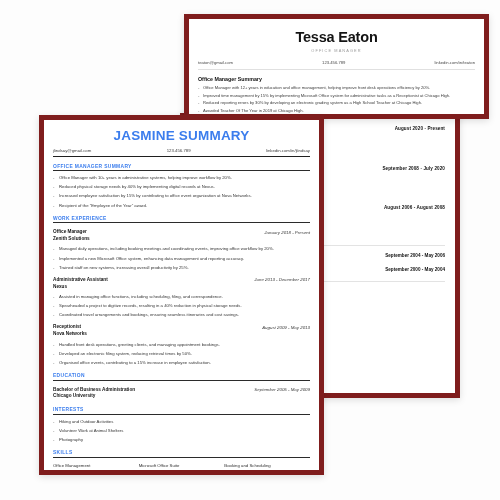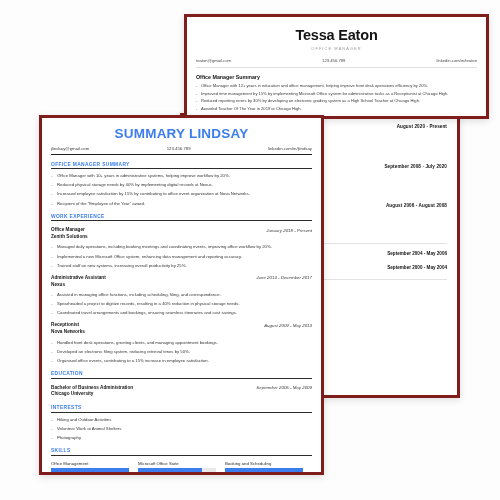--- a/index.html
+++ b/index.html
@@ -17,21 +17,21 @@
   .stage {
     position: absolute;
     inset: 0;
     background: #fdfdfd;
   }
 
   
   .card {
     position: absolute;
     background: #ffffff;
-    border: 3px solid #7f1d1d;
+    border: 5px solid #7f1d1d;
     box-shadow: 0 2px 7px rgba(0,0,0,0.13);
     box-sizing: border-box;
     overflow: hidden;
   }
 
   
   #card-right {
     left: 180px;
     top: 113px;
     width: 280px;
@@ -341,21 +341,21 @@
       <span>Reduced reporting errors by 30% by developing an electronic grading system as a High School Teacher at Chicago High.</span>
     </div>
     <div class="t-bullet">
       <span class="dash">-</span>
       <span>Awarded Teacher Of The Year in 2019 at Chicago High.</span>
     </div>
   </div>
 
   <div class="card" id="card-main">
 
-    <div class="m-name">SUMMARY LINDSAY</div>
+    <div class="m-name">JASMINE SUMMARY</div>
 
     <div class="m-contact">
       <span>jlindsay@gmail.com</span>
       <span>123.456.789</span>
       <span>linkedin.com/in/jlindsay</span>
     </div>
 
     <div class="m-sec-head">OFFICE MANAGER SUMMARY</div>
     <div class="m-bullets">
       <div class="m-bullet">

